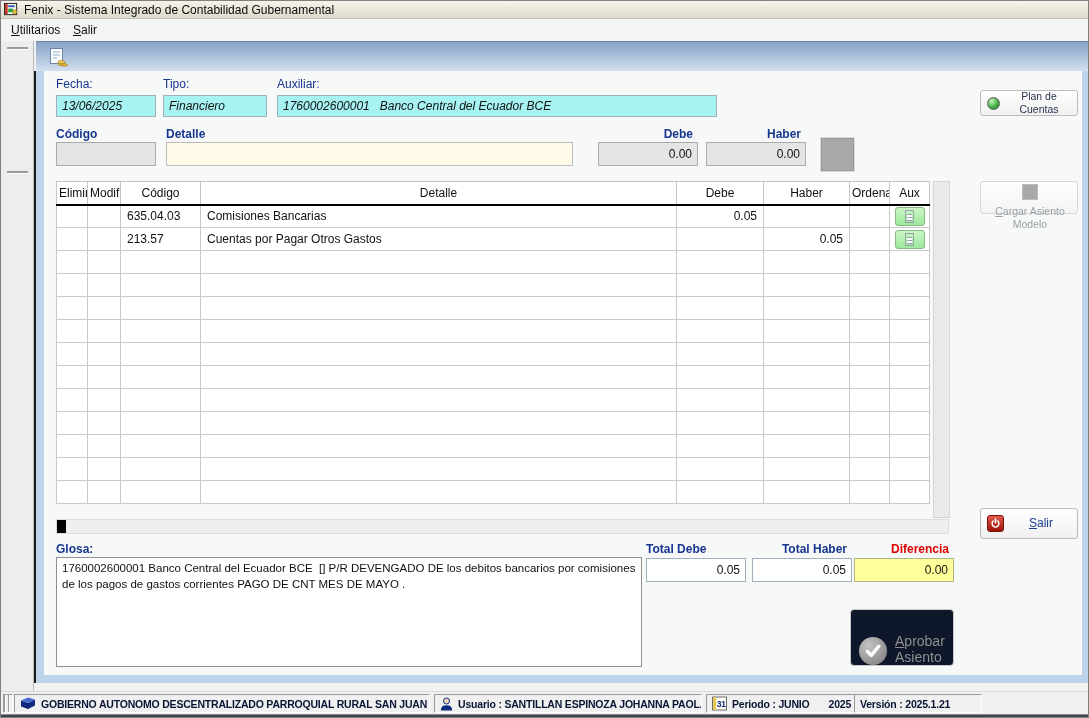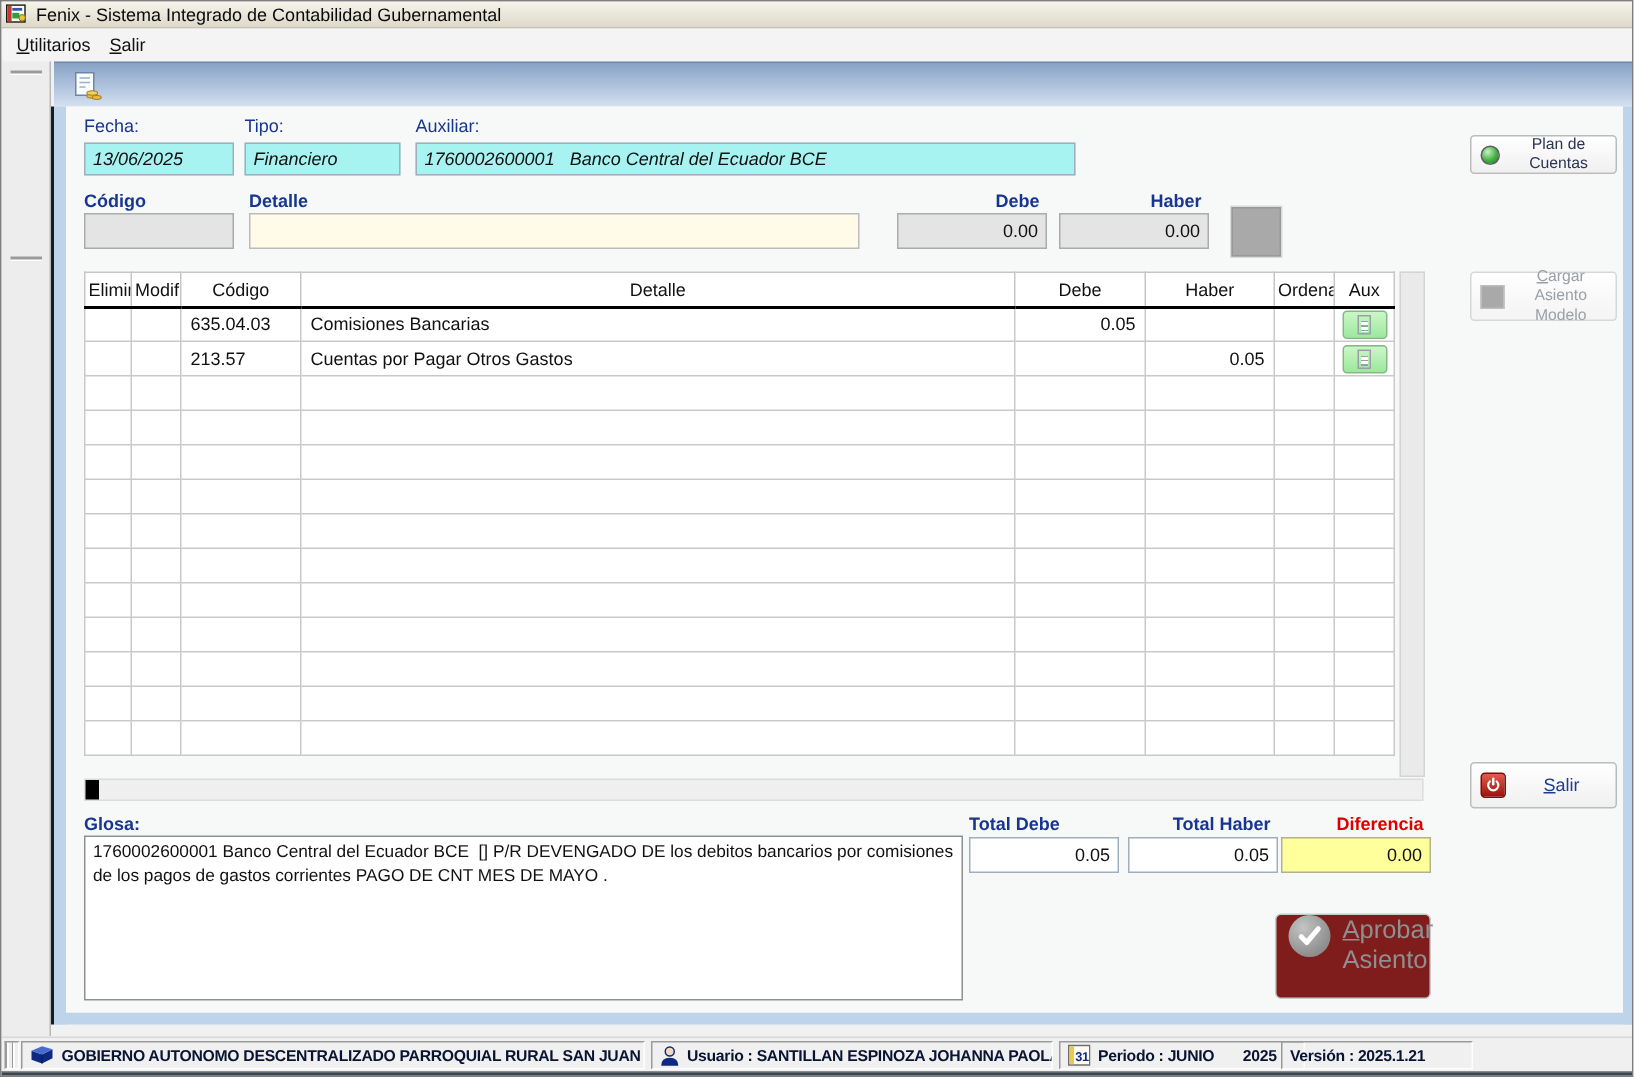--- a/index.html
+++ b/index.html
@@ -59,31 +59,31 @@
   .hthumb { position:absolute; left:0; top:0; width:9px; height:13px; background:#000; }
 
   
   .sbtn { position:absolute; left:979px; width:98px; background:linear-gradient(#ffffff,#f0f0f0);
     border:1px solid #bcbcbc; border-radius:3px; display:flex; align-items:center; gap:5px;
     font-size:10.5px; color:#2c3550; padding:2px 4px 2px 6px; cursor:default; }
   .sbtn .txt { flex:1; text-align:center; line-height:1.25; }
   .sphere { width:13px; height:13px; border-radius:50%; flex:0 0 auto; border:1px solid #5f5f5f; }
   .sphere.green { background:radial-gradient(circle at 35% 30%,#c9f2c2,#43b043 55%,#1e7e1e); }
   .sphere.blue  { background:radial-gradient(circle at 35% 30%,#d3e5f7,#5f97cf 55%,#2f6cab); }
-  .sbtn.disabled { color:#9aa0a6; border-color:#d7d7d7; background:linear-gradient(#fefefe,#f4f4f4); }
+  .sbtn.disabled { color:#9aa0a6; border-color:#d7d7d7; background:linear-gradient(#fefefe,#f4f4f4);flex-direction:column; }
   .graysq { width:16px; height:16px; background:#a9a9a9; border:1px solid #bdbdbd; flex:0 0 auto; }
   .salir-btn { top:507px; height:31px; font-size:12px; color:#1c3d8f; }
   .power { width:17px; height:17px; border-radius:3px; background:linear-gradient(#e25b4d,#9c1208); border:1px solid #7e0f06;
     display:flex; align-items:center; justify-content:center; flex:0 0 auto; }
 
   
   .glosa-box { position:absolute; left:55px; top:556px; width:586px; height:110px; background:#fff; border:1px solid #8f8f8f;
     font-size:11.5px; line-height:1.4; padding:2px 5px; color:#111; white-space:pre-wrap; overflow:hidden; }
-  .approve { position:absolute; left:849px; top:608px; width:104px; height:57px; background:#7f1d1d; border:1px solid #c9c9c9;
-    border-radius:4px; display:flex; align-items:flex-start; gap:8px; padding-left:8px; color:#8f8f8f; font-size:17px; }
+  .approve { position:absolute; left:849px; top:608px; width:104px; height:57px; background:#0f172a; border:1px solid #c9c9c9;
+    border-radius:4px; display:flex; align-items:flex-end; gap:8px; padding-left:8px; color:#8f8f8f; font-size:14px; }
   .approve .txt { line-height:1.15; }
   .checkcircle { width:28px; height:28px; border-radius:50%; background:radial-gradient(circle at 35% 30%,#c4c4c4,#8d8d8d 72%);
     display:flex; align-items:center; justify-content:center; flex:0 0 auto; }
 
   
   .statusbar { position:absolute; left:0; top:690px; width:1089px; height:23px; background:#f0f0f0; border-top:1px solid #d8d8d8; }
   .spanel { position:absolute; top:2px; height:19px; border:1px solid; border-color:#9a9a9a #fdfdfd #fdfdfd #9a9a9a;
     display:flex; align-items:center; gap:5px; padding:0 5px; font-size:10.5px; font-weight:bold; color:#091433;
     white-space:nowrap; overflow:hidden; letter-spacing:-0.2px; }
   .sgrip { left:2px; width:10px; padding:0;

